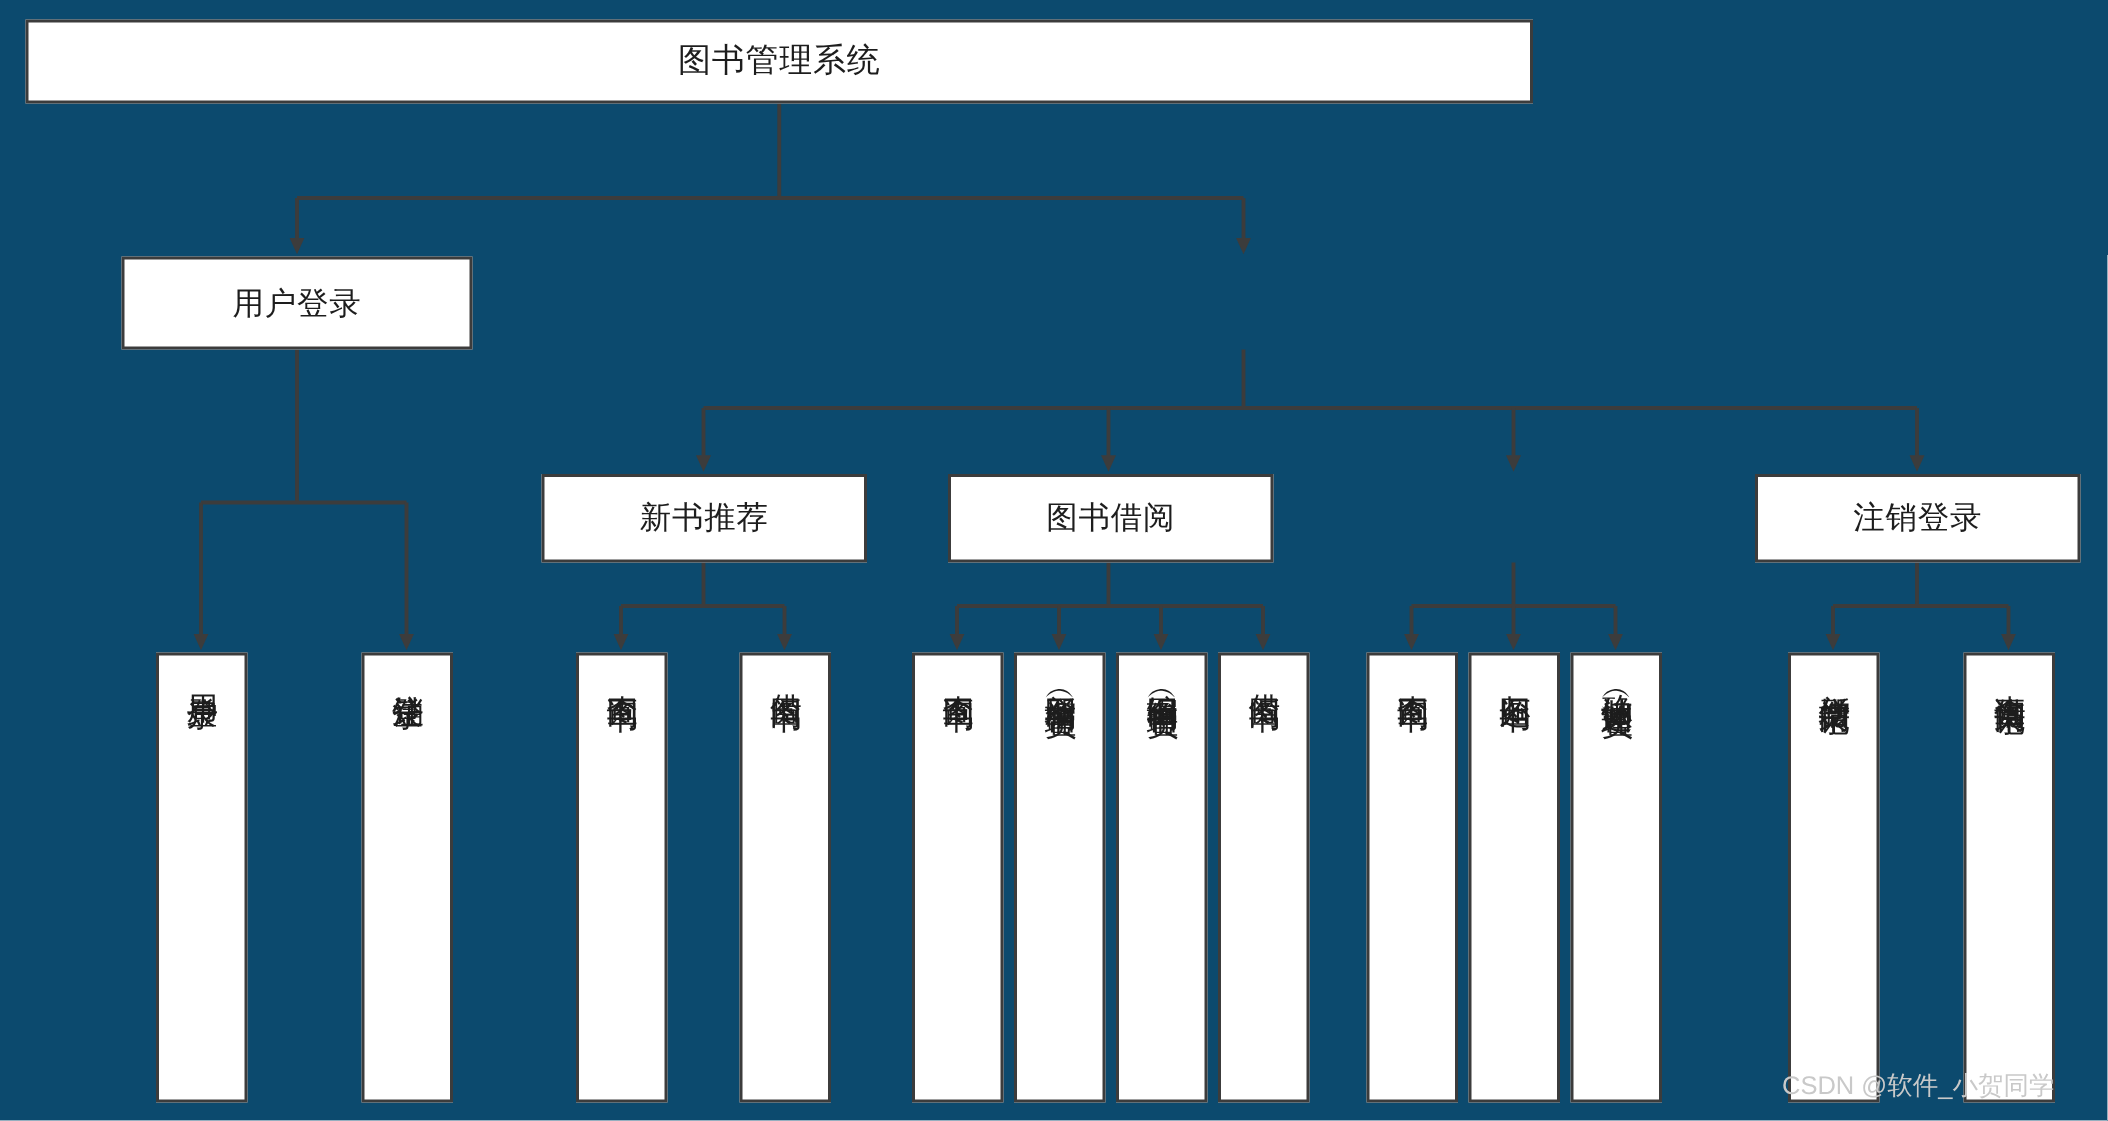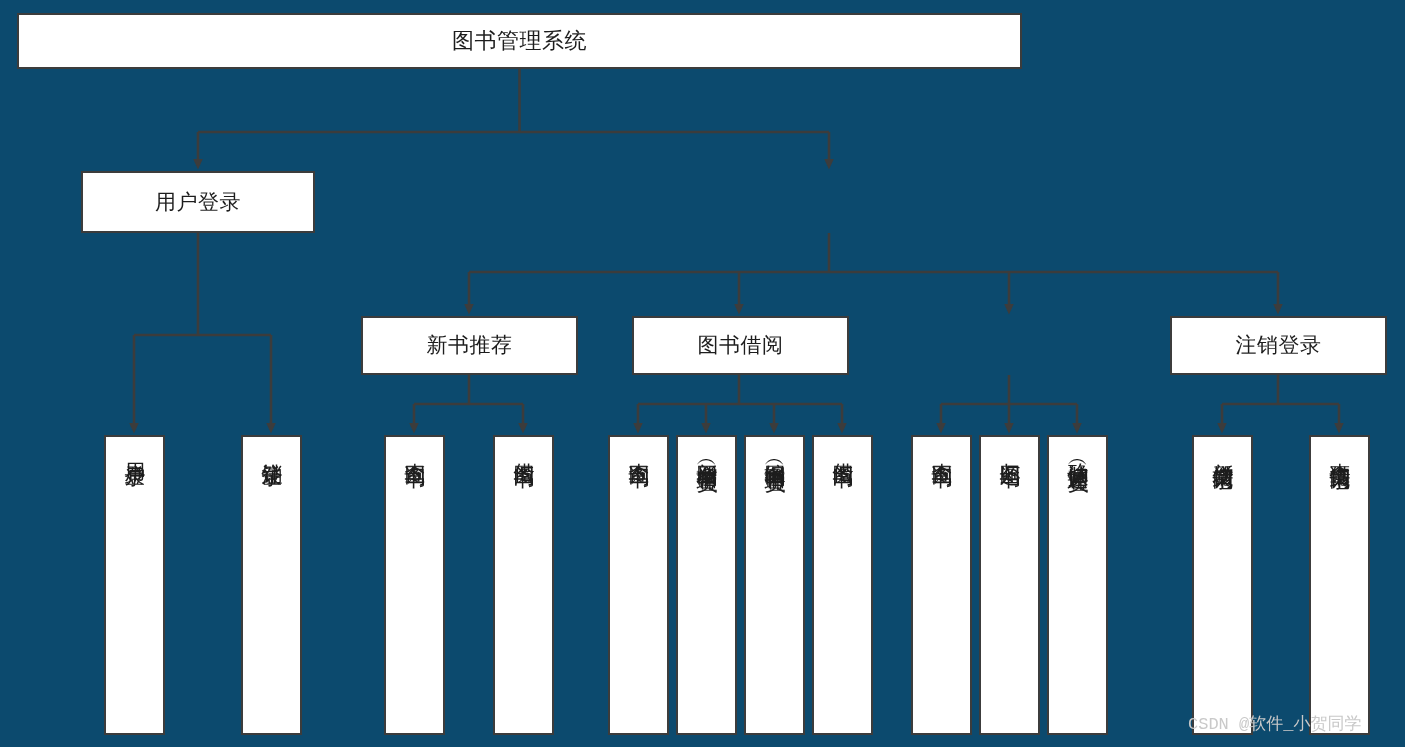--- a/index.html
+++ b/index.html
@@ -65,21 +65,21 @@
     white-space: nowrap;
   }
   .watermark {
     position: absolute;
     left: 1188px;
     top: 712px;
     font-size: 17px;
     color: #c9c9c9;
     white-space: nowrap;
     z-index: 5;
-    font-family: Liberation Mono, monospace;
+    font-family: Liberation Sans, sans-serif;
   }
 </style>
 </head>
 <body>
 
 <div id="canvas">
 
   <svg id="wires" viewBox="0 0 1405 747">
     <defs>
       <marker id="arrow" markerWidth="11" markerHeight="11" refX="1.5" refY="5" orient="auto" markerUnits="userSpaceOnUse">

